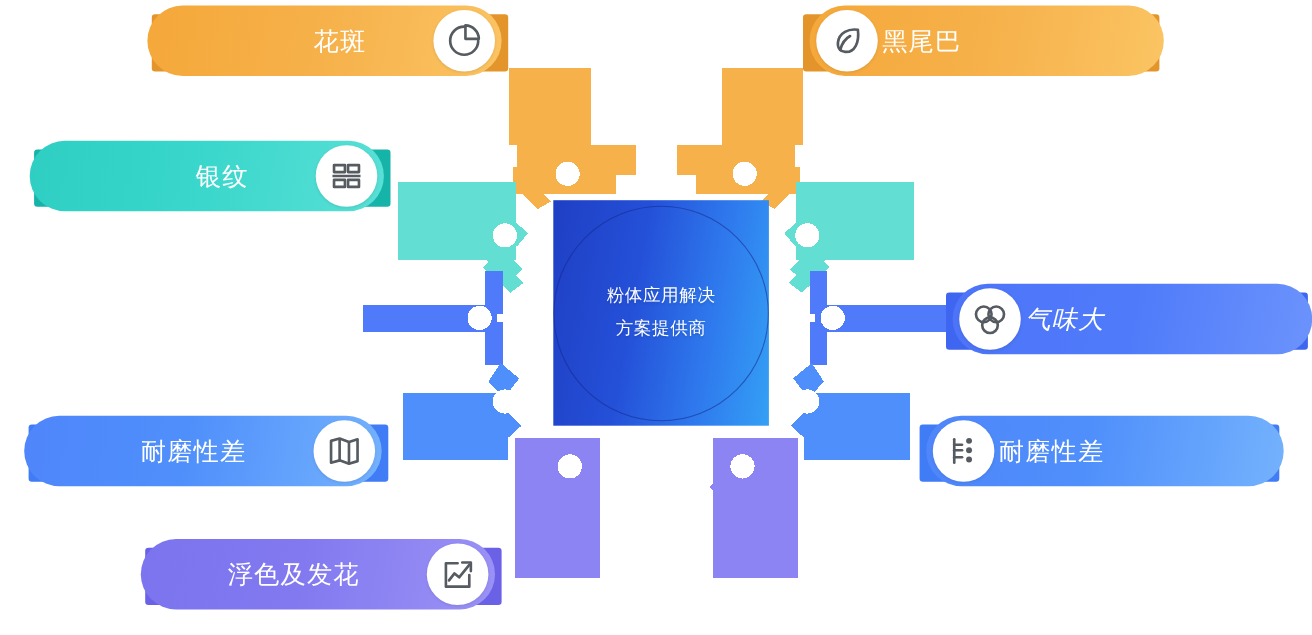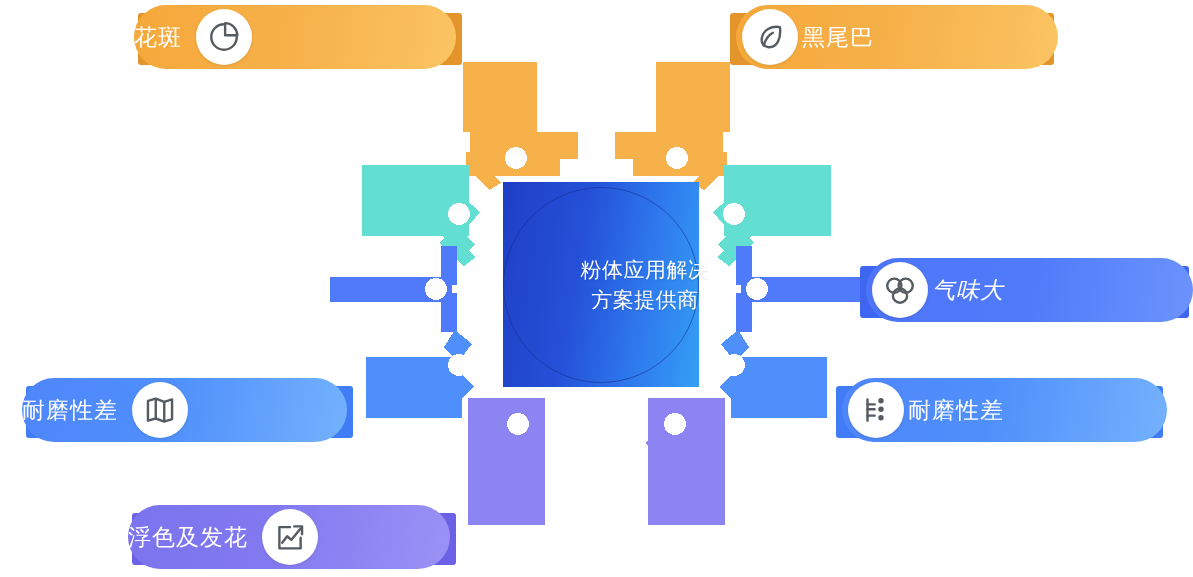--- a/index.html
+++ b/index.html
@@ -54,26 +54,25 @@
     box-sizing: border-box;
   }
   .hub-label {
     position: absolute;
     left: 0;
     top: 50%;
     transform: translateY(-50%);
     width: 100%;
     text-align: center;
     color: #ffffff;
-    font-size: 21px;
+    font-size: 16px;
     line-height: 30px;
     letter-spacing: 0.5px;
     white-space: pre-line;
     text-shadow: 0 1px 2px rgba(0,0,0,0.12);
-    padding-left: 44px;
   }
 
   
   .pill {
     position: absolute;
     z-index: 4;
     height: 64px;
     border-radius: 32px;
     display: flex;
     align-items: center;
@@ -95,21 +94,21 @@
   .pill-content {
     position: relative;
     z-index: 2;
     display: flex;
     align-items: center;
     width: 100%;
     height: 100%;
     box-sizing: border-box;
   }
   .pill.right .pill-content { justify-content: flex-start; padding-left: 6px; }
-  .pill.left  .pill-content {  padding-right: 6px; }
+  .pill.left  .pill-content { justify-content: flex-end;  padding-right: 6px; gap: 47px; }
 
   .pill-label {
     color: #ffffff;
     font-size: 23px;
     letter-spacing: 1px;
     white-space: nowrap;
   }
   .pill.left .pill-label  { margin-right: 14px; }
   .pill.right .pill-label { margin-left: 4px; }
 
@@ -252,20 +251,36 @@
       <span class="icon-badge">
         <svg width="34" height="34" viewBox="0 0 24 24" fill="none" stroke="#555b60" stroke-width="1.7" stroke-linecap="round" stroke-linejoin="round">
           <path d="M19 5C13 4 7 7 6.2 13c-.5 3.6 1.6 6 4.7 6.2C17 19.6 20 13 19 5z"></path>
           <path d="M14 9c-3 1.6-5.2 4.6-6.4 9"></path>
         </svg>
       </span>
       <span class="pill-label">黑尾巴</span>
     </div>
   </div>
 
+  <div class="pill left c-teal" style="left:27px; top:128px; width:322px;">
+    <div class="pill-plate" style="left:4px; top:8px; right:-6px; bottom:4px;"></div>
+    <div class="pill-body"></div>
+    <div class="pill-content">
+      <span class="pill-label">银纹</span>
+      <span class="icon-badge">
+        <svg width="34" height="34" viewBox="0 0 24 24" fill="none" stroke="#555b60" stroke-width="1.7" stroke-linejoin="round">
+          <rect x="4" y="5" width="7" height="4.5"></rect>
+          <rect x="13" y="5" width="7" height="4.5"></rect>
+          <rect x="4" y="14.5" width="7" height="4.5"></rect>
+          <rect x="13" y="14.5" width="7" height="4.5"></rect>
+          <line x1="3" y1="12" x2="21" y2="12"></line>
+        </svg>
+      </span>
+    </div>
+  </div>
 
 
 
   <div class="pill right c-blue" style="left:866px; top:258px; width:327px;font-style:italic;">
     <div class="pill-plate" style="left:-6px; top:8px; right:4px; bottom:4px;"></div>
     <div class="pill-body"></div>
     <div class="pill-content">
       <span class="icon-badge">
         <svg width="34" height="34" viewBox="0 0 24 24" fill="none" stroke="#555b60" stroke-width="1.7" stroke-linecap="round" stroke-linejoin="round">
           <circle cx="8" cy="9" r="5"></circle>
@@ -304,21 +319,21 @@
           <circle cx="15.5" cy="5.5" r="1.9" fill="#555b60" stroke="none"></circle>
           <circle cx="15.5" cy="11.5" r="1.9" fill="#555b60" stroke="none"></circle>
           <circle cx="15.5" cy="17.5" r="1.9" fill="#555b60" stroke="none"></circle>
           <path d="M6 11.5h5"></path>
         </svg>
       </span>
       <span class="pill-label">耐磨性差</span>
     </div>
   </div>
 
-  <div class="pill left c-purple" style="left:128px; top:505px; width:322px;">
+  <div class="pill left c-purple" style="left:128px; top:490px; width:322px;">
     <div class="pill-plate" style="left:4px; top:8px; right:-6px; bottom:4px;"></div>
     <div class="pill-body"></div>
     <div class="pill-content">
       <span class="pill-label">浮色及发花</span>
       <span class="icon-badge">
         <svg width="34" height="34" viewBox="0 0 24 24" fill="none" stroke="#555b60" stroke-width="1.7" stroke-linecap="round" stroke-linejoin="round">
           <path d="M19.5 12.5v7.5h-15v-15h7.5"></path>
           <polyline points="6.5,16 10,11.5 13,14 19.5,6"></polyline>
           <polyline points="15,4.5 20.5,4.5 20.5,10"></polyline>
         </svg>

